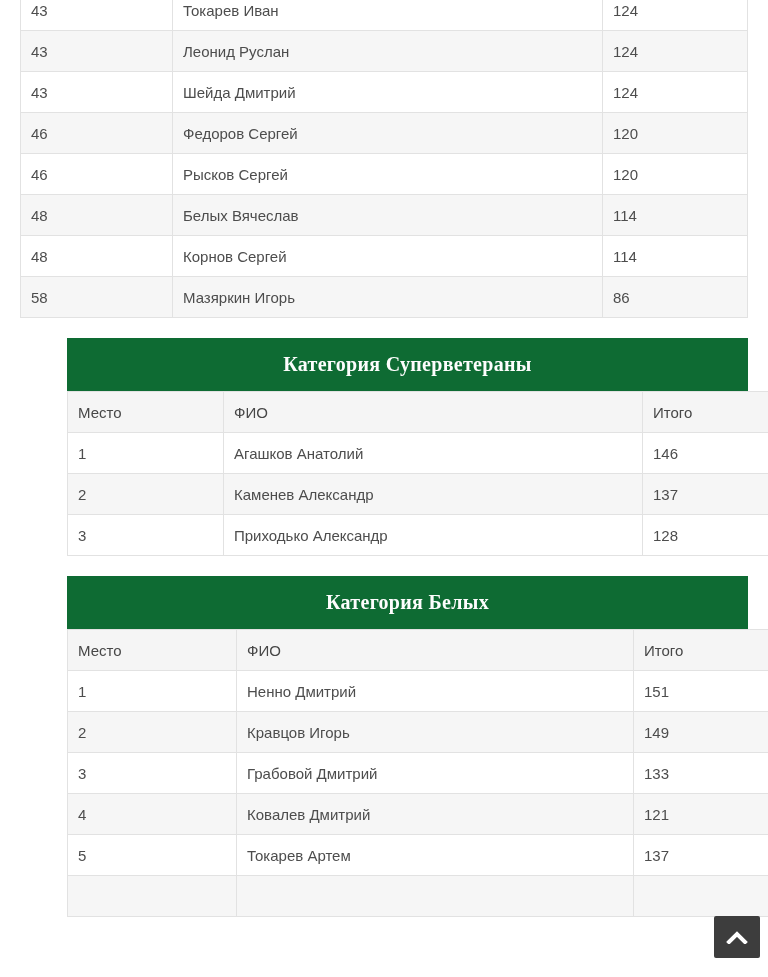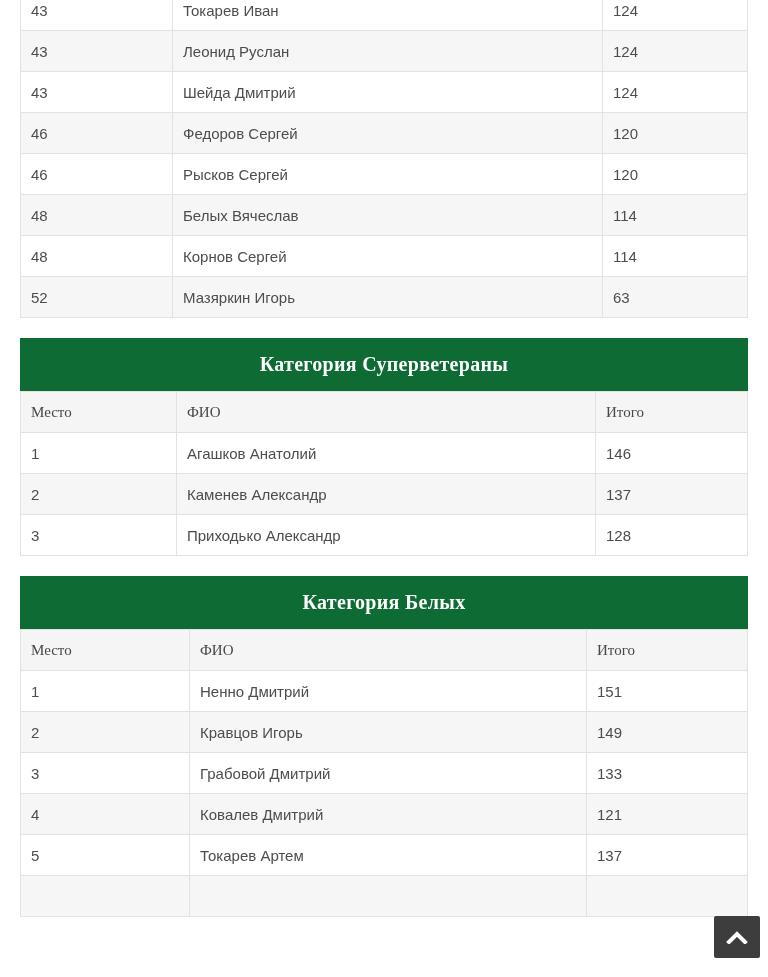--- a/index.html
+++ b/index.html
@@ -29,30 +29,30 @@
     padding: 0 10px;
     text-align: left;
     vertical-align: middle;
     font-weight: normal;
     overflow: hidden;
     white-space: nowrap;
   }
   table.results thead th {
     background: #f5f5f5;
     color: #474747;
-    font-family: Liberation Serif, serif;
   }
   table.results tbody tr:nth-child(even) td {
     background: #f6f6f6;
   }
   .clip-top {
     margin-top: -11px; 
   }
   .section {
     margin-top: 20px;
+    margin-left: 47px;
   }
   .section-header {
     height: 53px;
     background: #0e6b33;
     display: flex;
     align-items: center;
     justify-content: center;
   }
   .section-header h2 {
     margin: 0;
@@ -119,23 +119,23 @@
           <td>48</td>
           <td>Белых Вячеслав</td>
           <td>114</td>
         </tr>
         <tr>
           <td>48</td>
           <td>Корнов Сергей</td>
           <td>114</td>
         </tr>
         <tr>
-          <td>52</td>
+          <td>58</td>
           <td>Мазяркин Игорь</td>
-          <td>63</td>
+          <td>86</td>
         </tr>
       </tbody>
   </table>
 
   <div class="section">
     <div class="section-header">
       <h2>Категория Суперветераны</h2>
     </div>
     <table class="results">
       <colgroup>

